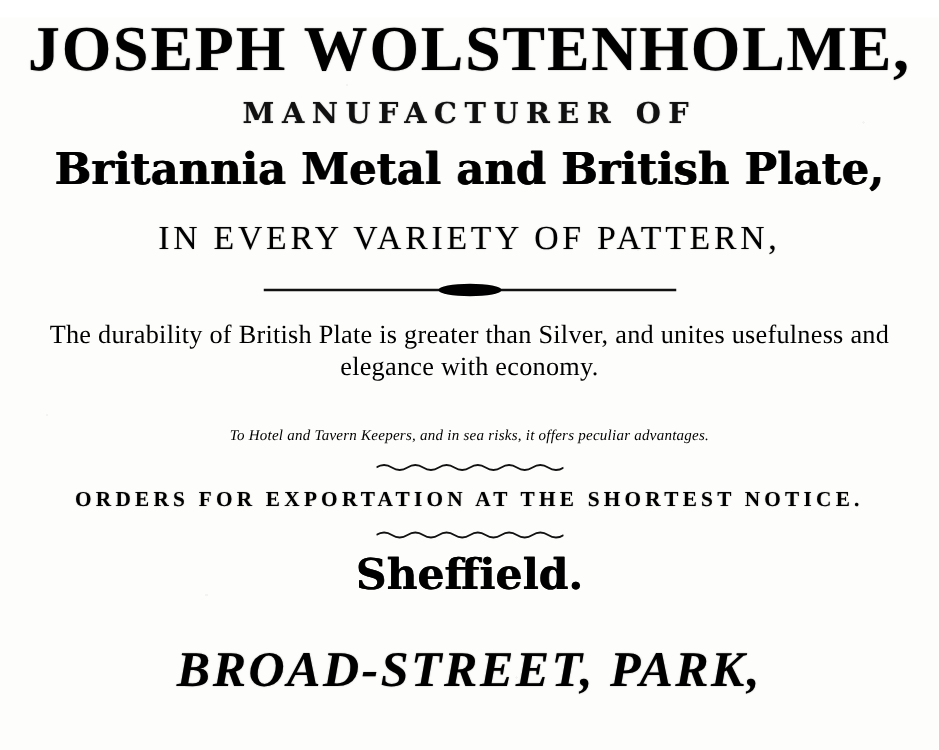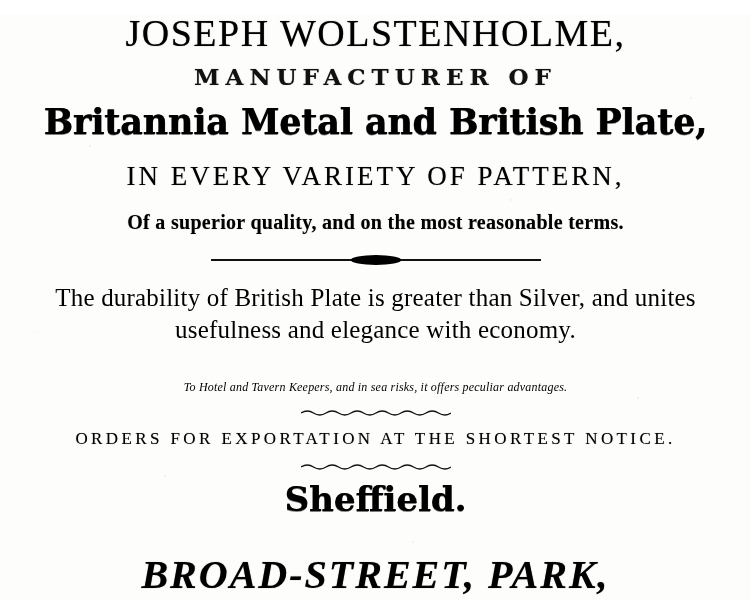--- a/index.html
+++ b/index.html
@@ -34,22 +34,22 @@
     padding: 0 10px;
     text-align: center;
   }
 
   .line { width: 100%; }
 
   
   .name {
     margin-top: 14px;
     font-family: "Liberation Serif", serif;
-    font-weight: normal;
-    font-size: 38px;
+    font-weight: bold;
+    font-size: 51px;
     letter-spacing: 1.5px;
     line-height: 1.05;
     white-space: nowrap;
     text-shadow: 0 0 1px rgba(0,0,0,0.55);
   }
 
   
   .manufacturer {
     margin-top: 9px;
     font-family: "DejaVu Serif", serif;
@@ -118,21 +118,21 @@
     background: #000;
     border-radius: 50% / 50%;
     transform: scaleX(1.1);
   }
 
   
   .durability {
     margin: 16px auto 0 auto;
     width: 700px;
     font-family: "Liberation Serif", serif;
-    font-size: 25px;
+    font-size: 21px;
     line-height: 1.28;
     letter-spacing: 0.2px;
   }
 
   
   .hotel {
     margin-top: 34px;
     font-family: "Liberation Serif", serif;
     font-style: italic;
     font-size: 12px;
@@ -145,21 +145,21 @@
     width: 150px;
     height: 8px;
     overflow: hidden;
   }
   .wavy svg { display: block; }
 
   
   .orders {
     margin-top: 12px;
     font-family: "Liberation Serif", serif;
-    font-weight: normal;
+    font-weight: bold;
     font-size: 17px;
     letter-spacing: 3.4px;
     text-shadow: 0 0 1px rgba(0,0,0,0.4);
   }
 
   
   .street {
     margin-top: 32px;
     font-family: "Liberation Serif", serif;
     font-weight: bold;
@@ -185,21 +185,20 @@
 <div class="page">
 
   <div class="line name">JOSEPH WOLSTENHOLME,</div>
 
   <div class="line manufacturer">MANUFACTURER OF</div>
 
   <div class="line blackletter">Britannia Metal and British Plate,</div>
 
   <div class="line variety">IN EVERY VARIETY OF PATTERN,</div>
 
-  <div class="line quality">Of a superior quality, and on the most reasonable terms.</div>
 
   <div class="ornament">
     <div class="bar"></div>
     <div class="lozenge"></div>
   </div>
 
   <div class="line durability">The durability of British Plate is greater than Silver, and unites usefulness and elegance with economy.</div>
 
   <div class="line hotel">To Hotel and Tavern Keepers, and in sea risks, it offers peculiar advantages.</div>
 

